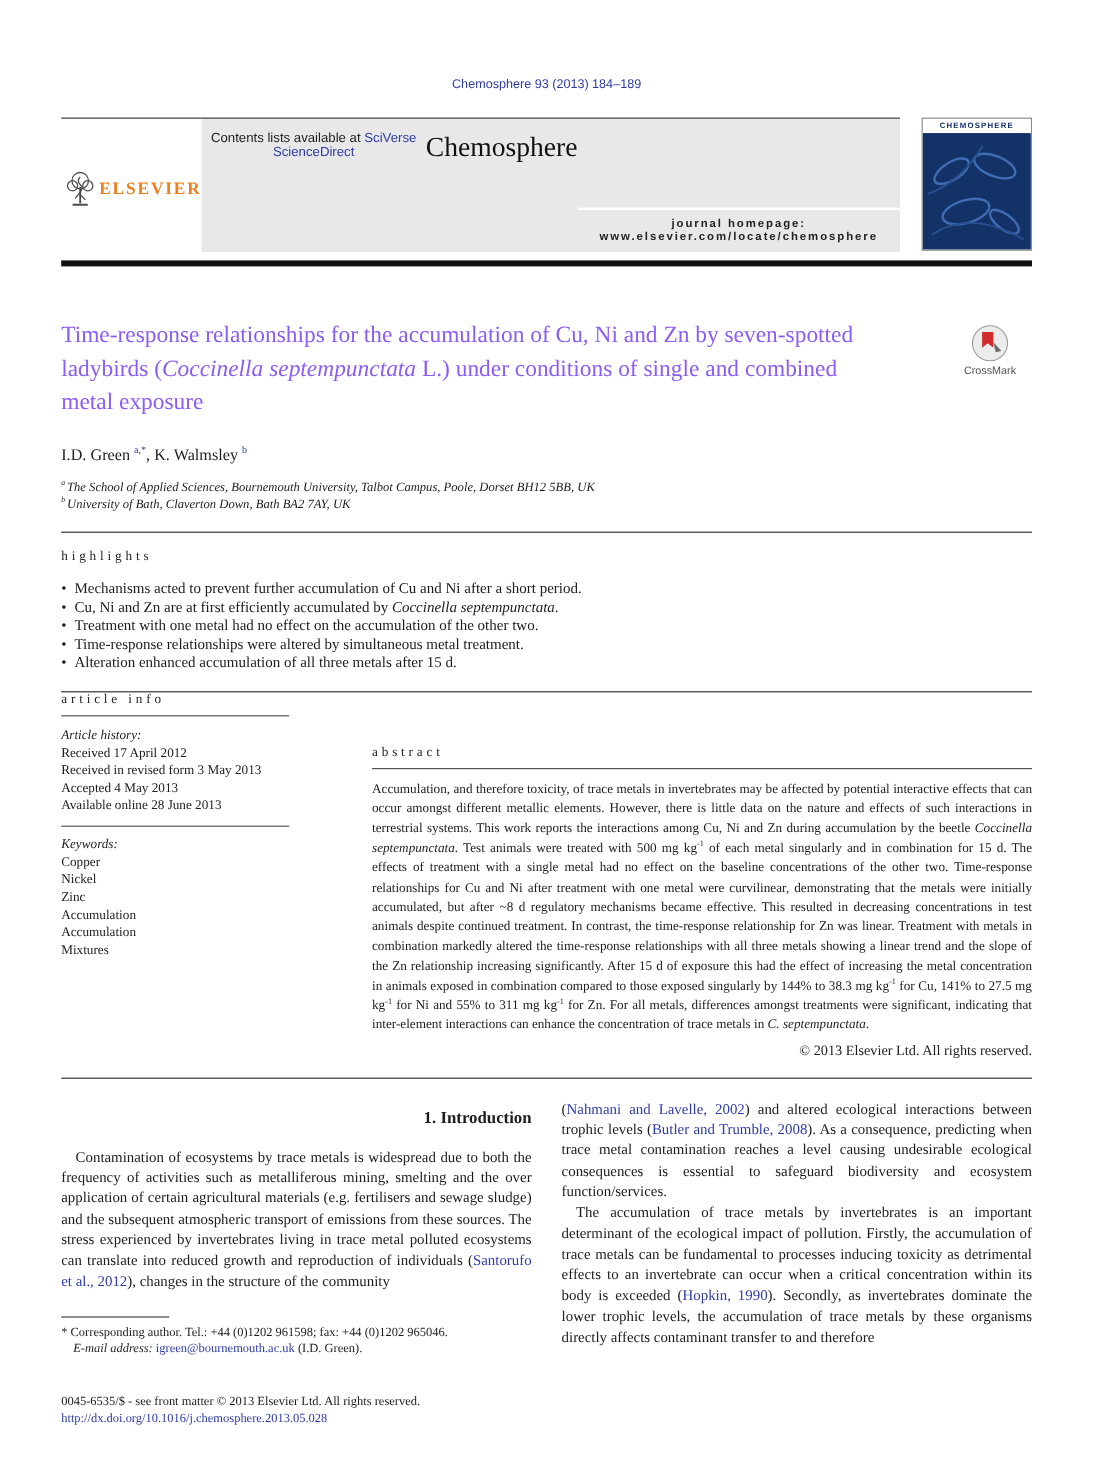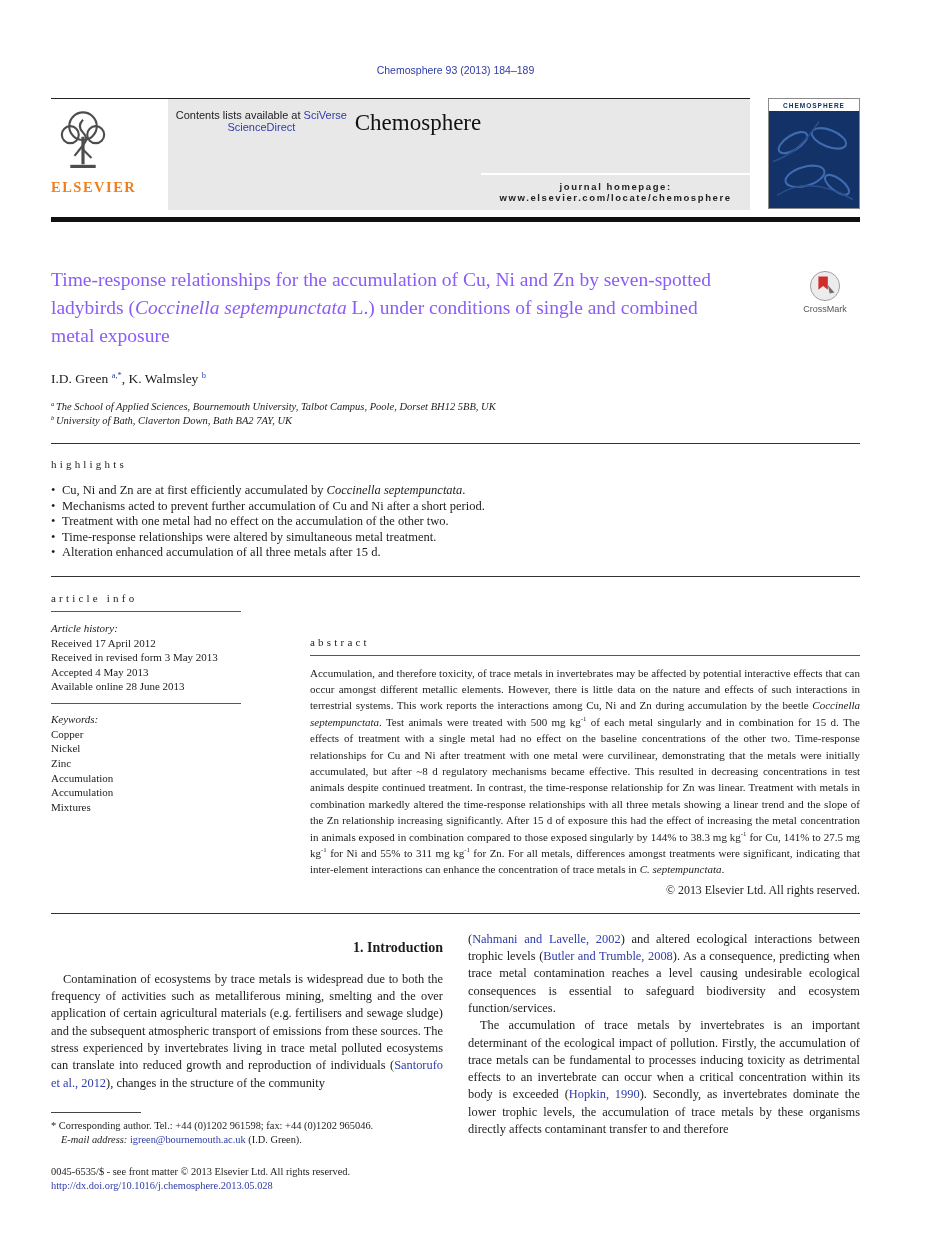--- a/index.html
+++ b/index.html
@@ -16,21 +16,21 @@
   html,body{background:#ffffff;}
   body{font-family:"Liberation Serif",serif;color:var(--text);}
   .page{width:925px;height:1234px;padding:64px 65px 0 51px;overflow:hidden;position:relative;background:#fff;}
 
   
   .citation{text-align:center;font-family:"Liberation Sans",sans-serif;font-size:10.5px;color:var(--link-blue);margin-bottom:22px;}
 
   
   .header-band{display:flex;align-items:stretch;}
   .band-main{flex:1;border-top:1px solid #222;display:flex;}
-  .logo-area{width:117px;background:#fff;display:flex;flex-direction:column;padding-top:6px;}
+  .logo-area{width:117px;background:#fff;display:flex;flex-direction:row;align-items:center;padding-top:6px;}
   .elsevier-word{font-family:"Liberation Serif",serif;font-weight:bold;font-size:14.5px;letter-spacing:1.5px;color:var(--elsevier-orange);margin-top:2px;}
   .gray-box{flex:1;background:var(--header-gray);height:111px;display:flex;flex-direction:row;text-align:center;}
   .contents-line{font-family:"Liberation Sans",sans-serif;font-size:11px;padding-top:10px;color:#222;}
   .journal-name{font-family:"Liberation Serif",serif;font-size:23px;margin-top:11px;color:#111;}
   .homepage-line{margin-top:auto;border-top:2px solid #fff;padding:6px 0 7px;font-family:"Liberation Sans",sans-serif;font-weight:bold;font-size:9.5px;letter-spacing:1.6px;color:#222;}
   .cover{width:92px;margin-left:18px;height:111px;border:1px solid #8a8a8a;display:flex;flex-direction:column;overflow:hidden;}
   .cover-top{background:#fff;font-family:"Liberation Sans",sans-serif;font-weight:bold;font-size:6.5px;letter-spacing:1px;color:var(--cover-navy);text-align:center;padding:3px 0 2px;}
   .cover-art{flex:1;display:block;width:100%;background:var(--cover-navy);}
   .thick-rule{height:5px;background:var(--rule-black);margin-top:7px;}
 
@@ -47,21 +47,21 @@
   .rule{border-top:1px solid #333;margin-top:15px;}
 
   
   .sec-head{font-size:11px;letter-spacing:3.2px;color:#222;}
   .highlights{margin-top:14px;}
   .highlights ul{list-style:none;margin-top:13px;}
   .highlights li{font-size:12.5px;line-height:15.5px;padding-left:11px;position:relative;}
   .highlights li::before{content:"\2022";position:absolute;left:0;top:0;}
 
   
-  .meta-row{display:flex;padding-top:15px;}
+  .meta-row{display:flex;padding-top:0;}
   .info-col{width:190px;margin-right:69px;flex:none;}
   .abstract-col{flex:1;margin-top:44px;}
   .col-rule{border-top:1px solid #555;margin:7px 0 9px;}
   .info-italic{font-style:italic;font-size:11px;line-height:15px;}
   .info-line{font-size:11px;line-height:14.6px;}
   .info-rule{border-top:1px solid #555;margin:9px 0 8px;width:100%;}
   .abstract-text{font-size:11px;line-height:16.4px;text-align:justify;}
   .copyright{text-align:right;font-size:11.9px;margin-top:5px;}
 
   
@@ -70,21 +70,21 @@
   .body-col + .body-col{margin-left:25px;}
   .body-col h2{font-size:14px;font-weight:bold;margin:9px 0 15px;text-align:right;}
   .jp{font-size:12.4px;line-height:17.3px;text-align:justify;}
   .indent{text-indent:12px;}
 
   
   .footnote{margin-top:20px;}
   .fn-rule{width:90px;border-top:1px solid #444;margin-bottom:6px;}
   .fn-line{font-size:10.4px;line-height:13.8px;}
   .fn-indent{padding-left:10px;}
-  .footer{margin-top:16px;}
+  .footer{margin-top:28px;}
   .footer div,.footer a{font-size:10.4px;line-height:13.8px;display:block;}
 
   
   .it{font-style:italic;}
   .lnk{color:var(--link-blue);text-decoration:none;cursor:pointer;}
   .sup{vertical-align:super;font-size:0.62em;line-height:0;}
 </style>
 </head>
 <body>
 
@@ -150,22 +150,22 @@
   <div class="affiliations">
     <div class="affil"><span class="sup">a </span><span>The School of Applied Sciences, Bournemouth University, Talbot Campus, Poole, Dorset BH12 5BB, UK</span></div>
     <div class="affil"><span class="sup">b </span><span>University of Bath, Claverton Down, Bath BA2 7AY, UK</span></div>
   </div>
 
   <div class="rule"></div>
 
   <div class="highlights">
     <div class="sec-head">highlights</div>
     <ul>
+      <li><span>Mechanisms acted to prevent further accumulation of Cu and Ni after a short period.</span></li>
       <li><span>Cu, Ni and Zn are at first efficiently accumulated by </span><span class="it">Coccinella septempunctata</span><span>.</span></li>
-      <li><span>Mechanisms acted to prevent further accumulation of Cu and Ni after a short period.</span></li>
       <li><span>Treatment with one metal had no effect on the accumulation of the other two.</span></li>
       <li><span>Time-response relationships were altered by simultaneous metal treatment.</span></li>
       <li><span>Alteration enhanced accumulation of all three metals after 15 d.</span></li>
     </ul>
   </div>
 
   <div class="rule"></div>
 
   <div class="meta-row">
     <div class="info-col">

